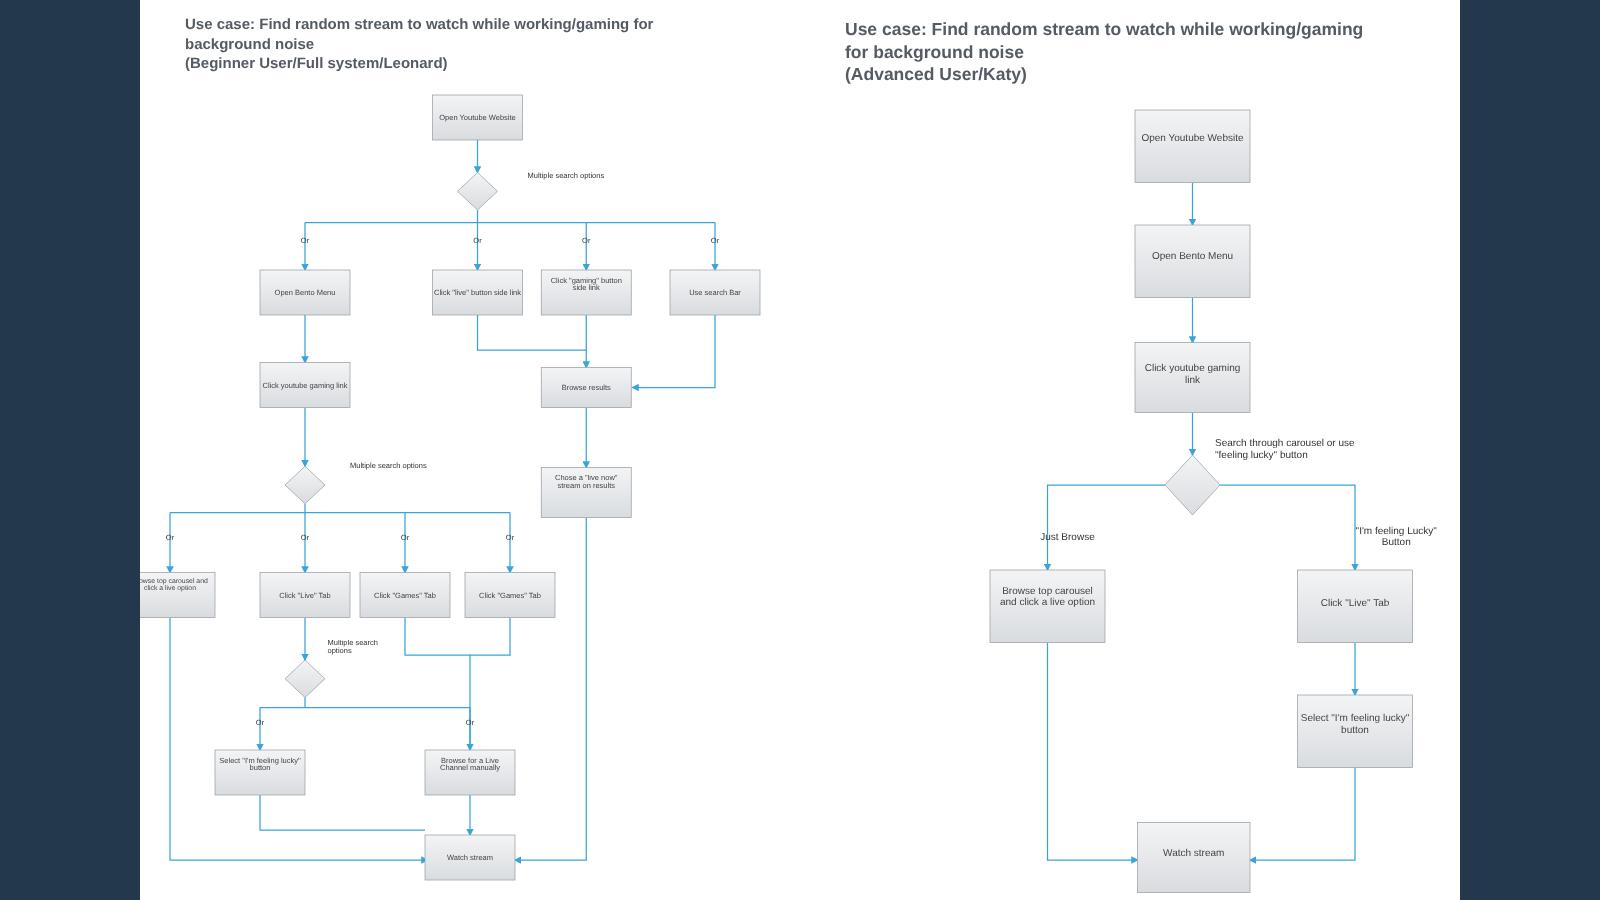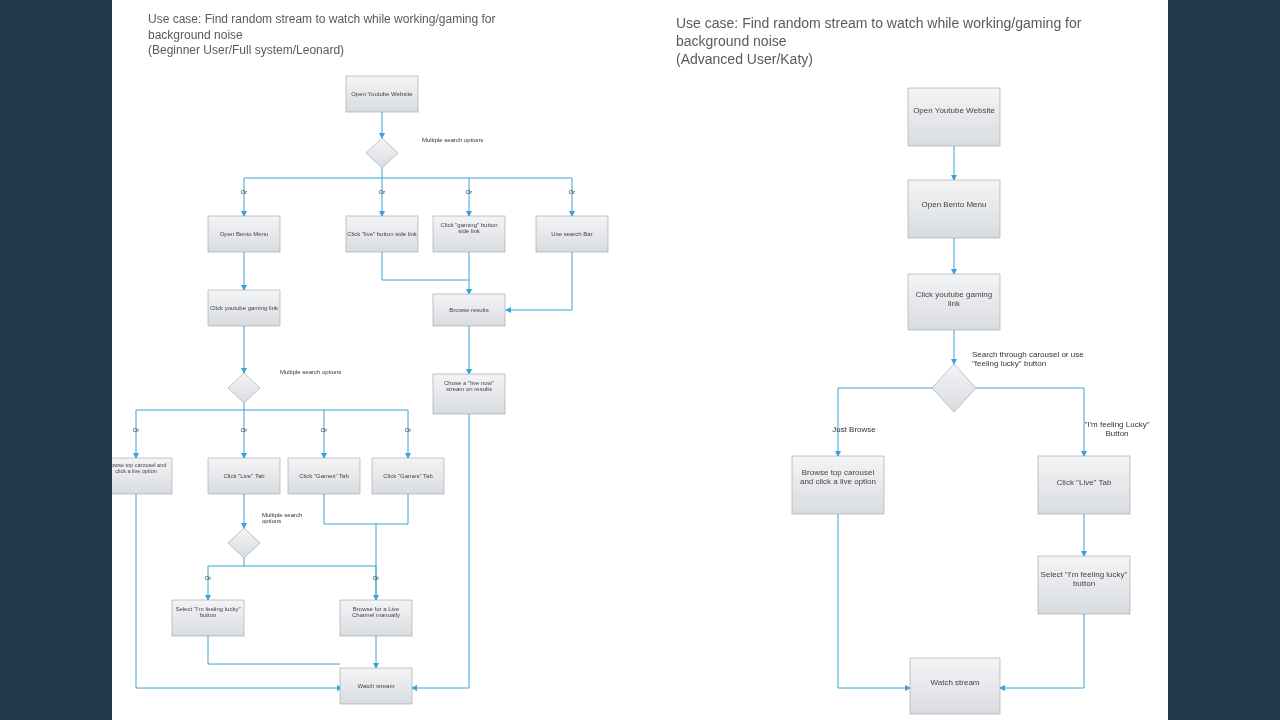--- a/index.html
+++ b/index.html
@@ -1,19 +1,19 @@
 <!DOCTYPE html>
 <html><head>
 <meta charset="utf-8">
 <style>
   html,body{margin:0;padding:0;width:1280px;height:720px;background:#23374d;font-family:Arial,Helvetica,sans-serif;overflow:hidden}
   .page{position:absolute;background:#fff}
   .page.left{left:112px;top:0;width:540px;height:720px}
   .page.right{left:652px;top:0;width:516px;height:720px}
-  .title{position:absolute;font-weight:400;color:#555b63;line-height:1.3}
+  .title{position:absolute;font-weight:700;color:#555b63;line-height:1.3}
   .page.left .title{left:36px;top:12px;width:390px;font-size:12px}
   .page.right .title{left:24px;top:14px;width:420px;font-size:14px}
   svg{position:absolute;top:0;left:0}
   .box{fill:url(#grad);stroke:#9aa0a6;stroke-width:.6}
   .diamond{fill:url(#grad);stroke:#9aa0a6;stroke-width:.6}
   .edge{fill:none;stroke:#3aa3d9;stroke-width:1}
   .arrow{fill:#3aa3d9}
   text{font-family:Arial,Helvetica,sans-serif;fill:#444;font-size:6px}
   text.lbl{fill:#333}
   .page.right text{font-size:8px}

